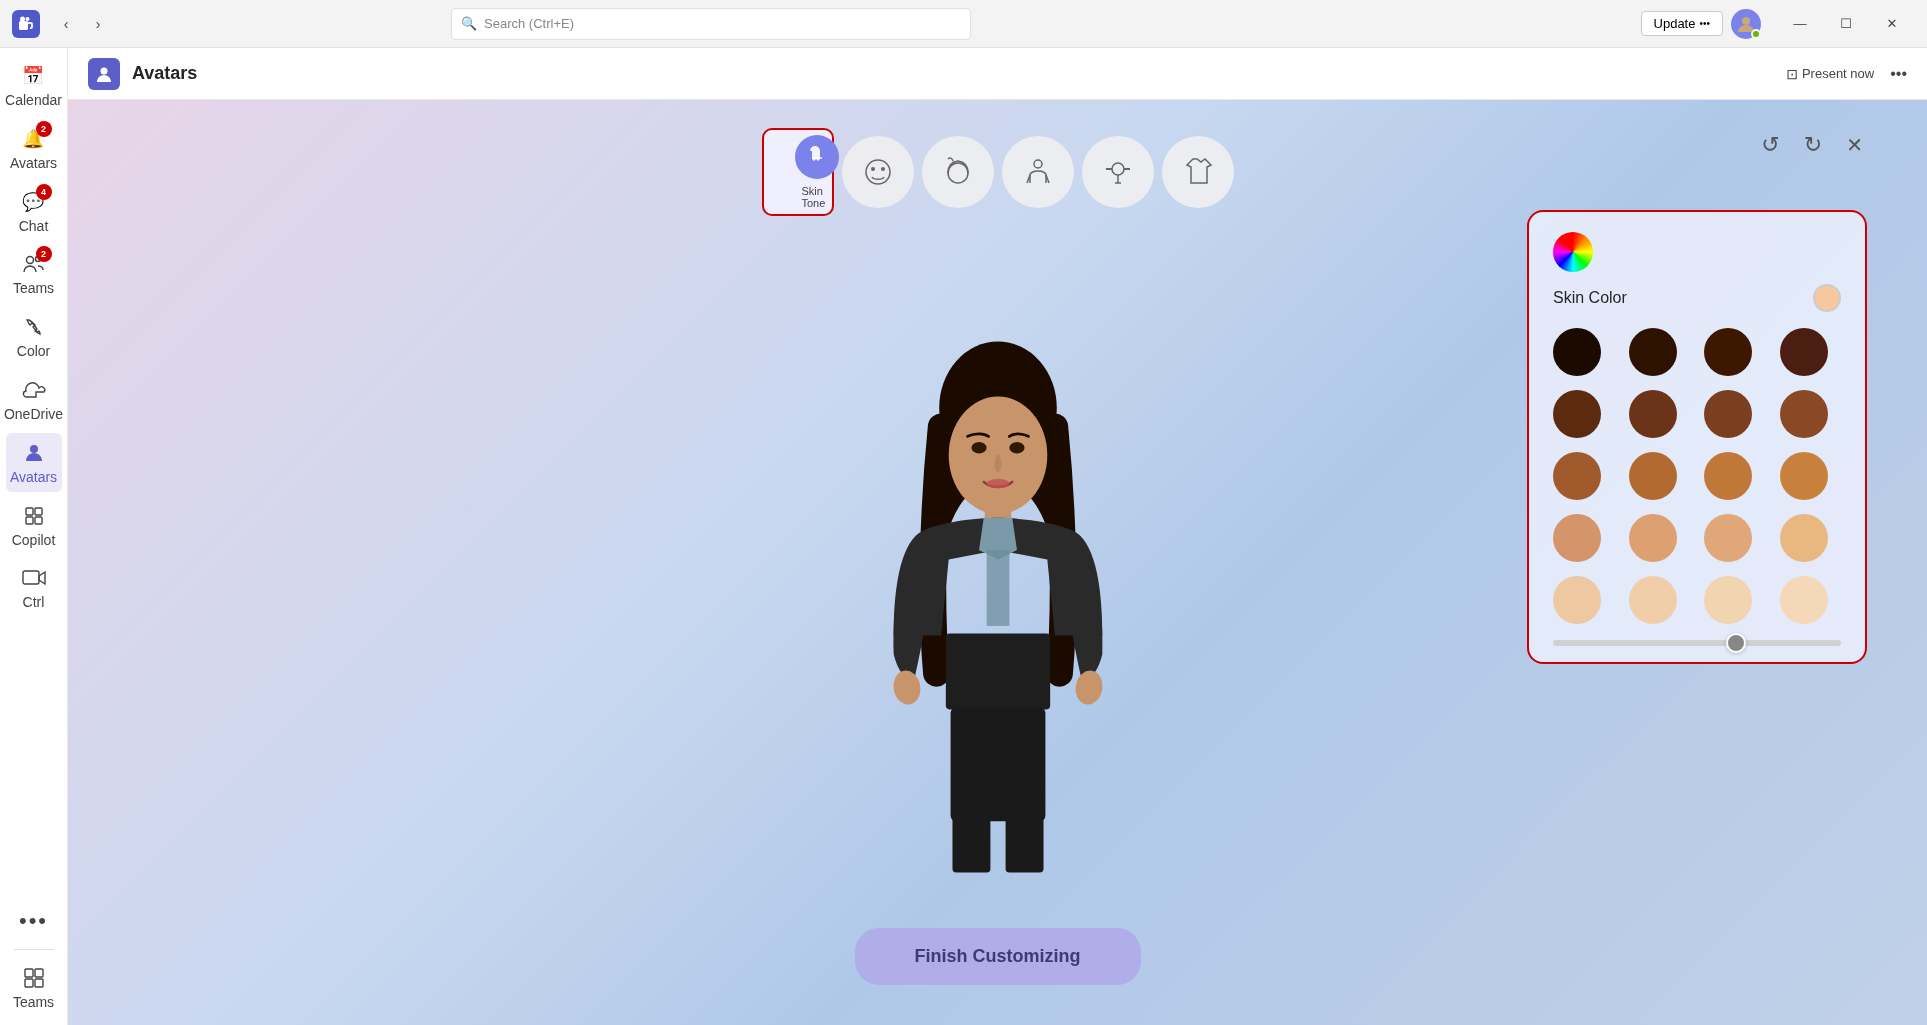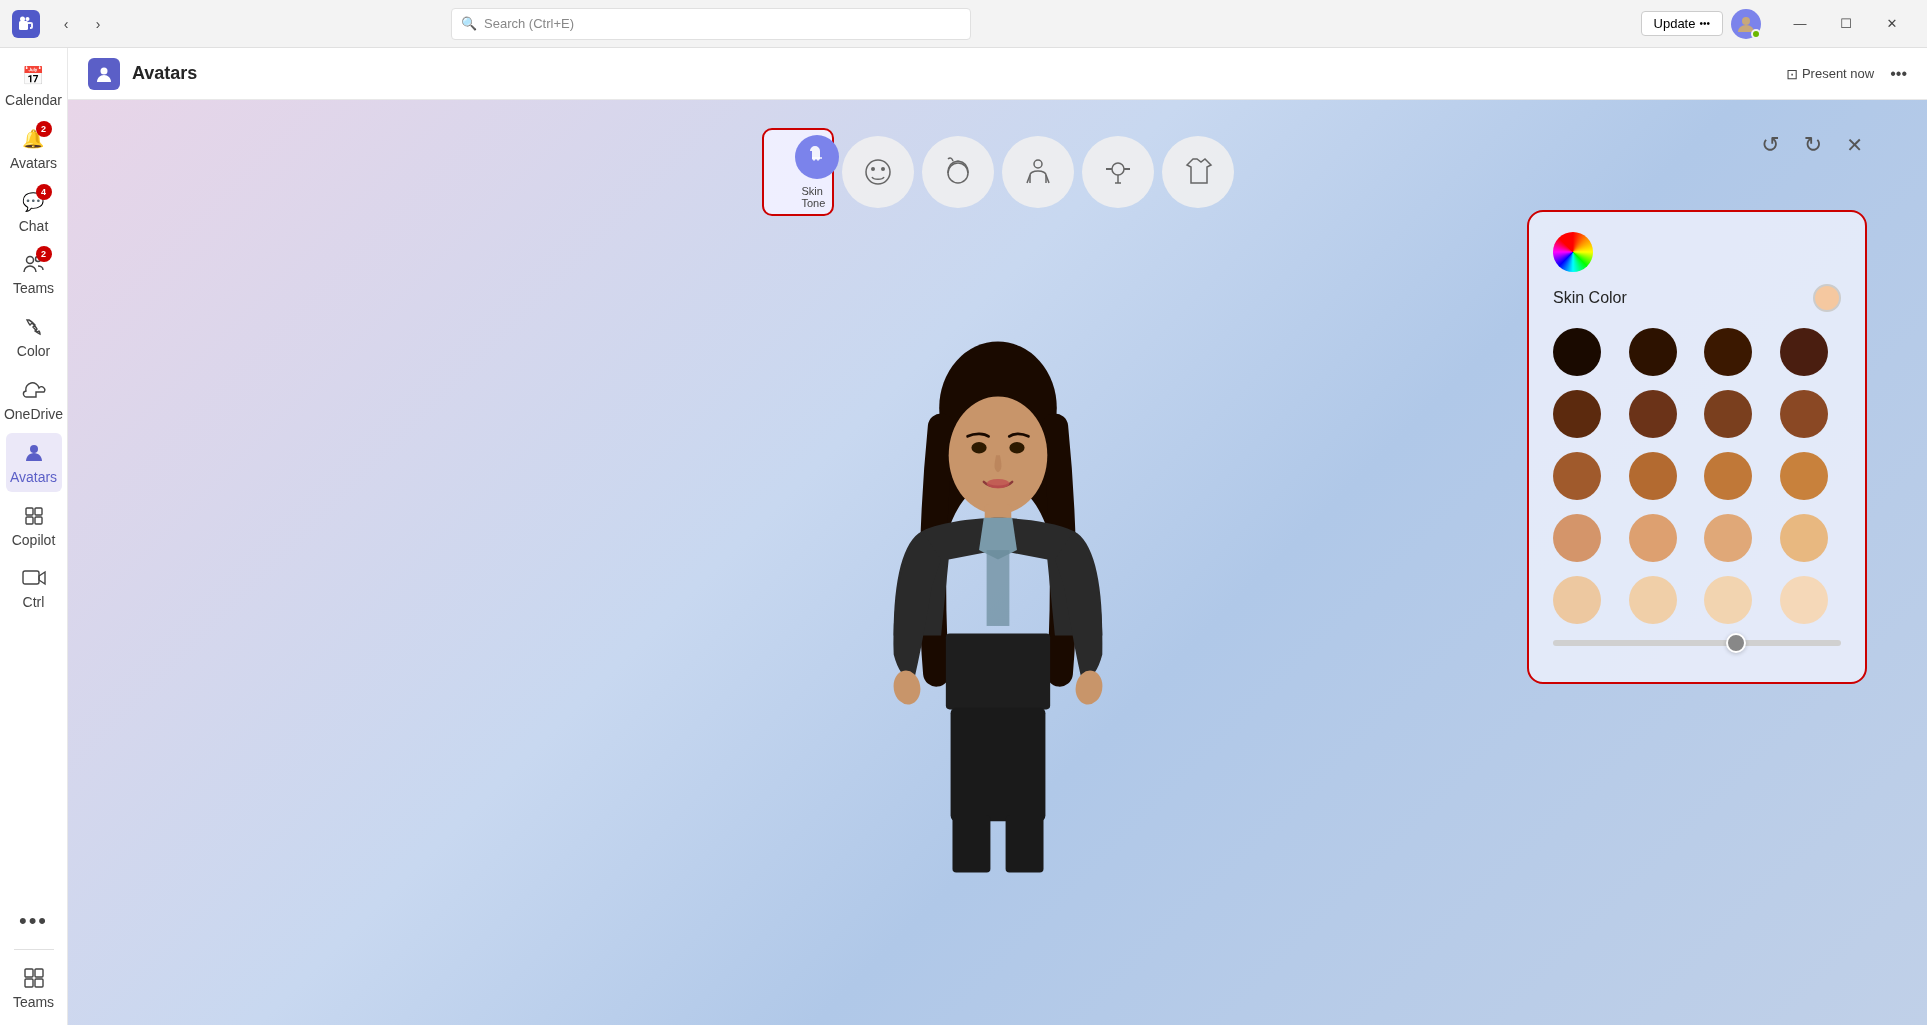--- a/index.html
+++ b/index.html
@@ -174,21 +174,21 @@
       white-space: nowrap;
     }
 
     
     .skin-panel {
       position: absolute; right: 60px; top: 110px;
       width: 340px;
       background: rgba(230, 235, 250, 0.95);
       border: 2.5px solid #cc0000;
       border-radius: 16px;
-      padding: 20px 24px 36px 24px;
+      padding: 20px 24px 16px 24px;
     }
     .skin-panel-header {
       display: flex; align-items: center; justify-content: space-between;
       margin-bottom: 16px;
     }
     .skin-panel-title { font-size: 16px; font-weight: 500; color: #252525; }
     .selected-color-circle {
       width: 28px; height: 28px; border-radius: 50%;
       background: #f5c8a0; border: 2px solid #ccc;
     }
@@ -490,20 +490,23 @@
 
           <rect x="148" y="230" width="24" height="80" fill="#6a8a9a" opacity="0.7"></rect>
 
           <rect x="110" y="396" width="100" height="120" rx="6" fill="#1a1a1a"></rect>
 
           <rect x="112" y="510" width="40" height="60" rx="4" fill="#1a1a1a"></rect>
           <rect x="168" y="510" width="40" height="60" rx="4" fill="#1a1a1a"></rect>
         </svg>
       </div>
 
+      <button class="finish-btn">
+        <span>Finish Customizing</span>
+      </button>
 
       <div class="skin-panel">
 
         <div style="position:relative; margin-bottom: 52px;">
           <div style="position:absolute; left:0; top:0; width:40px; height:40px; border-radius:50%; background: conic-gradient(red 0deg, #ff8800 45deg, yellow 90deg, lime 135deg, cyan 180deg, blue 225deg, magenta 270deg, red 315deg);"></div>
         </div>
 
         <div class="skin-panel-header">
           <div class="skin-panel-title">Skin Color</div>
           <div class="selected-color-circle" style="background:#f5c8a0;"></div>

